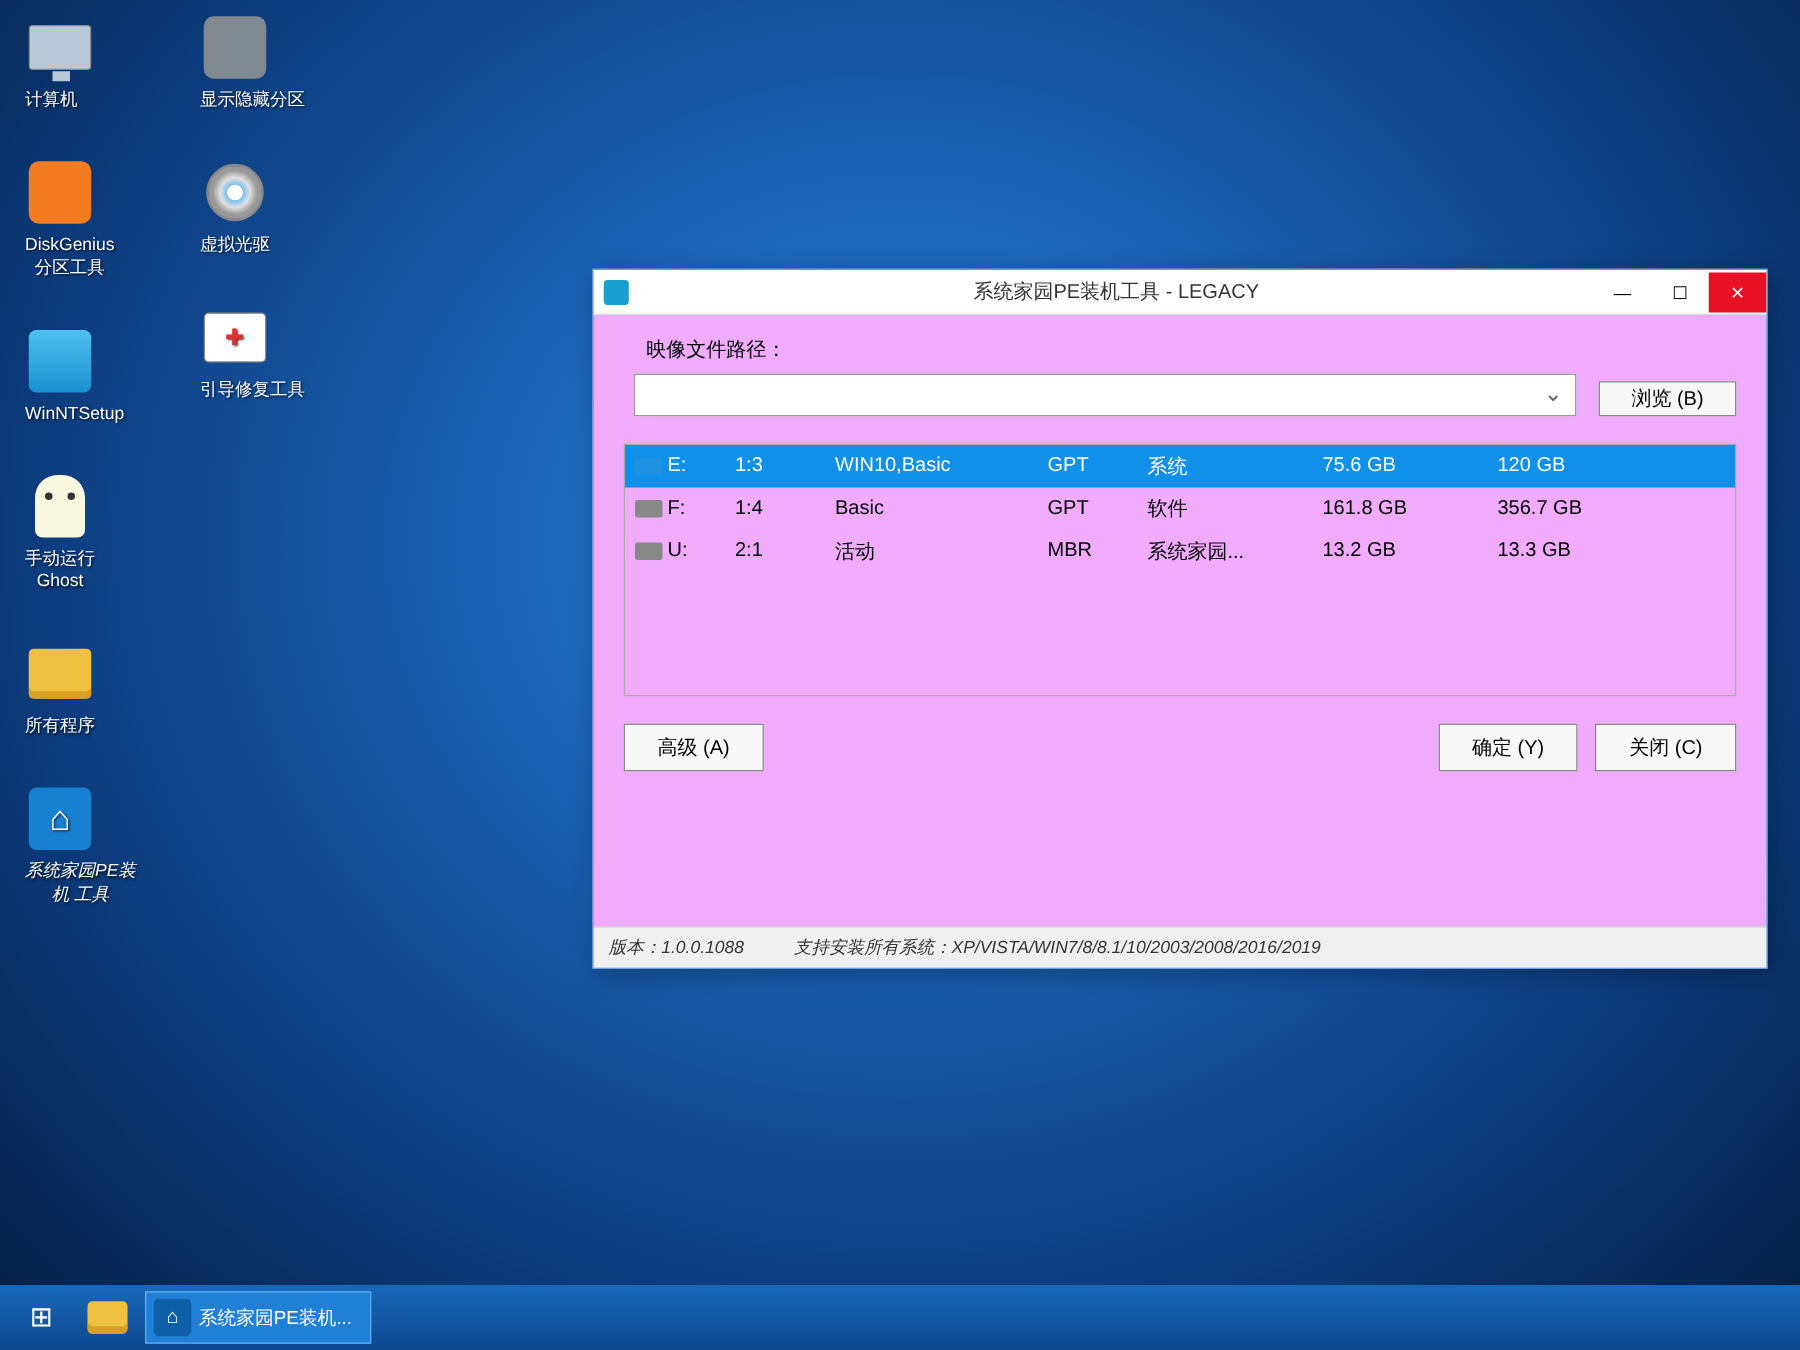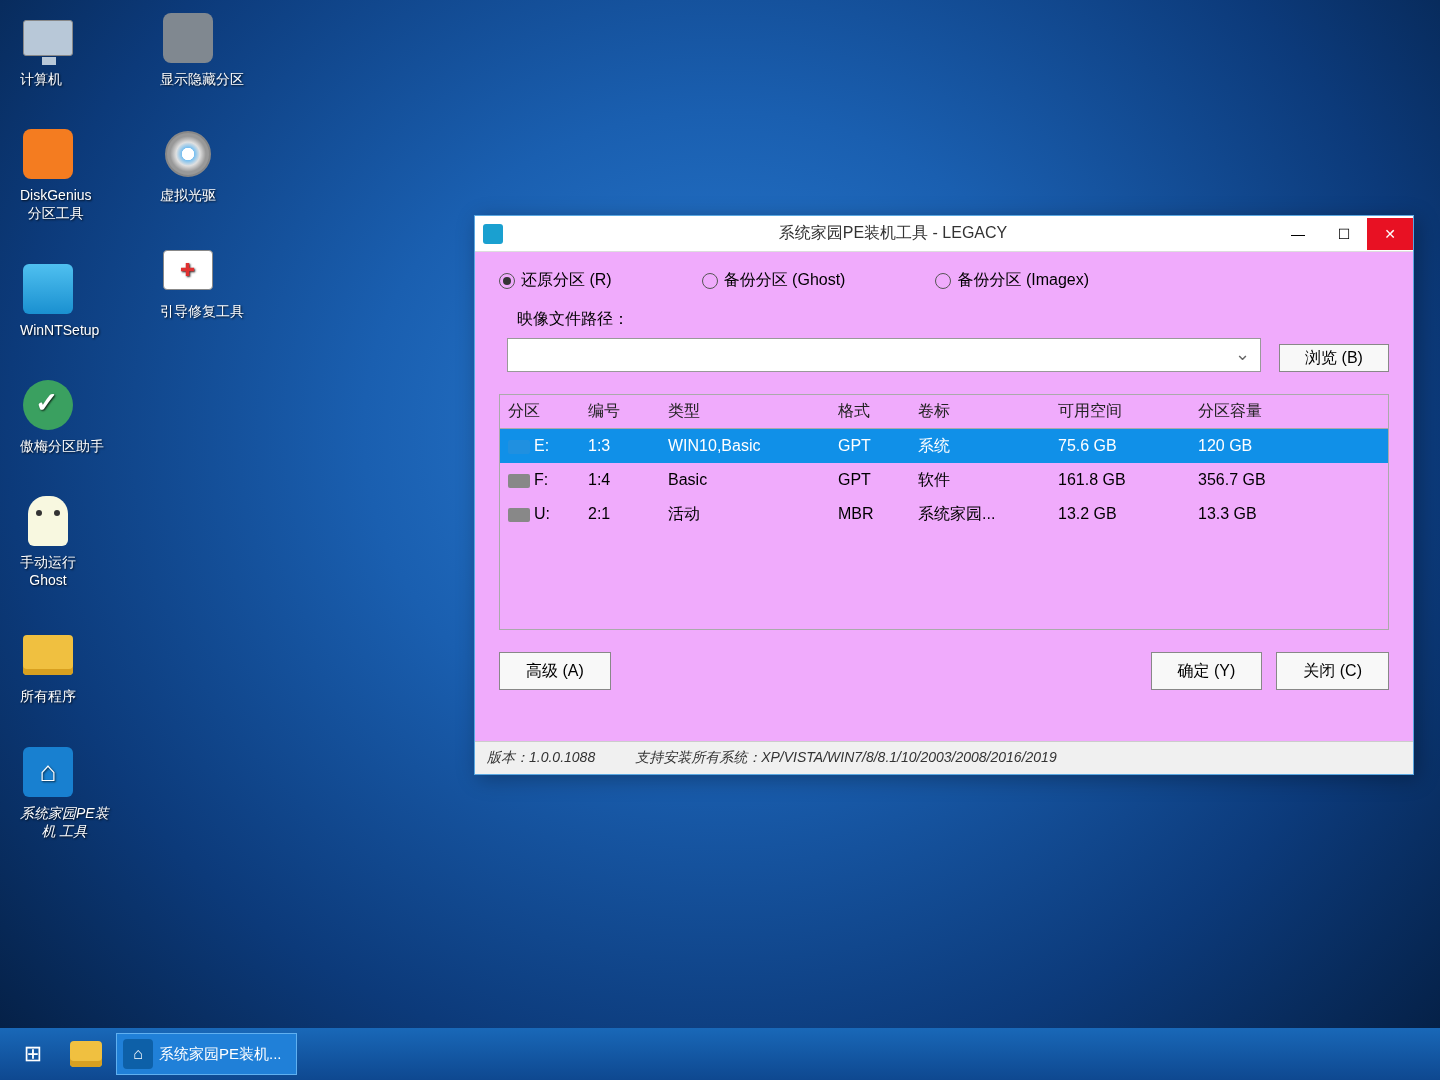--- a/index.html
+++ b/index.html
@@ -91,26 +91,20 @@
 分区工具</div>
       </div>
       <div class="desktop-icon">
         <div class="glyph">
           <div class="g-nt"></div>
         </div>
         <div class="label" style="white-space: pre-line;">WinNTSetup</div>
       </div>
       <div class="desktop-icon">
         <div class="glyph">
-          <div class="g-check"></div>
-        </div>
-        <div class="label" style="white-space: pre-line;">傲梅分区助手</div>
-      </div>
-      <div class="desktop-icon">
-        <div class="glyph">
           <div class="g-ghost"></div>
         </div>
         <div class="label" style="white-space: pre-line;">手动运行
 Ghost</div>
       </div>
       <div class="desktop-icon">
         <div class="glyph">
           <div class="g-folder"></div>
         </div>
         <div class="label" style="white-space: pre-line;">所有程序</div>
@@ -148,51 +142,28 @@
     <div class="titlebar">
       <div class="app-icon"></div>
       <div class="title">系统家园PE装机工具 - LEGACY</div>
       <div class="winbtns">
         <div class="winbtn">—</div>
         <div class="winbtn">☐</div>
         <div class="winbtn close">✕</div>
       </div>
     </div>
     <div class="content">
-      <div class="radios">
-        <div class="radio">
-            <span class="rcircle on"></span>
-            <span>还原分区 (R)</span>
-          </div>
-        <div class="radio">
-            <span class="rcircle"></span>
-            <span>备份分区 (Ghost)</span>
-          </div>
-        <div class="radio">
-            <span class="rcircle"></span>
-            <span>备份分区 (Imagex)</span>
-          </div>
-      </div>
       <div class="path-row">
         <span class="path-label">映像文件路径：</span>
       </div>
       <div class="path-row" style="margin-top:-14px;">
         <div class="path-select"></div>
         <button class="browse-btn">浏览 (B)</button>
       </div>
       <div class="table">
-        <div class="thead">
-          <div>分区</div>
-          <div>编号</div>
-          <div>类型</div>
-          <div>格式</div>
-          <div>卷标</div>
-          <div>可用空间</div>
-          <div>分区容量</div>
-        </div>
         <div class="tbody" id="tbody">
             <div class="trow sel">
               <div><span class="disk-ico blue"></span>E:</div>
               <div>1:3</div>
               <div>WIN10,Basic</div>
               <div>GPT</div>
               <div>系统</div>
               <div>75.6 GB</div>
               <div>120 GB</div>
             </div>

